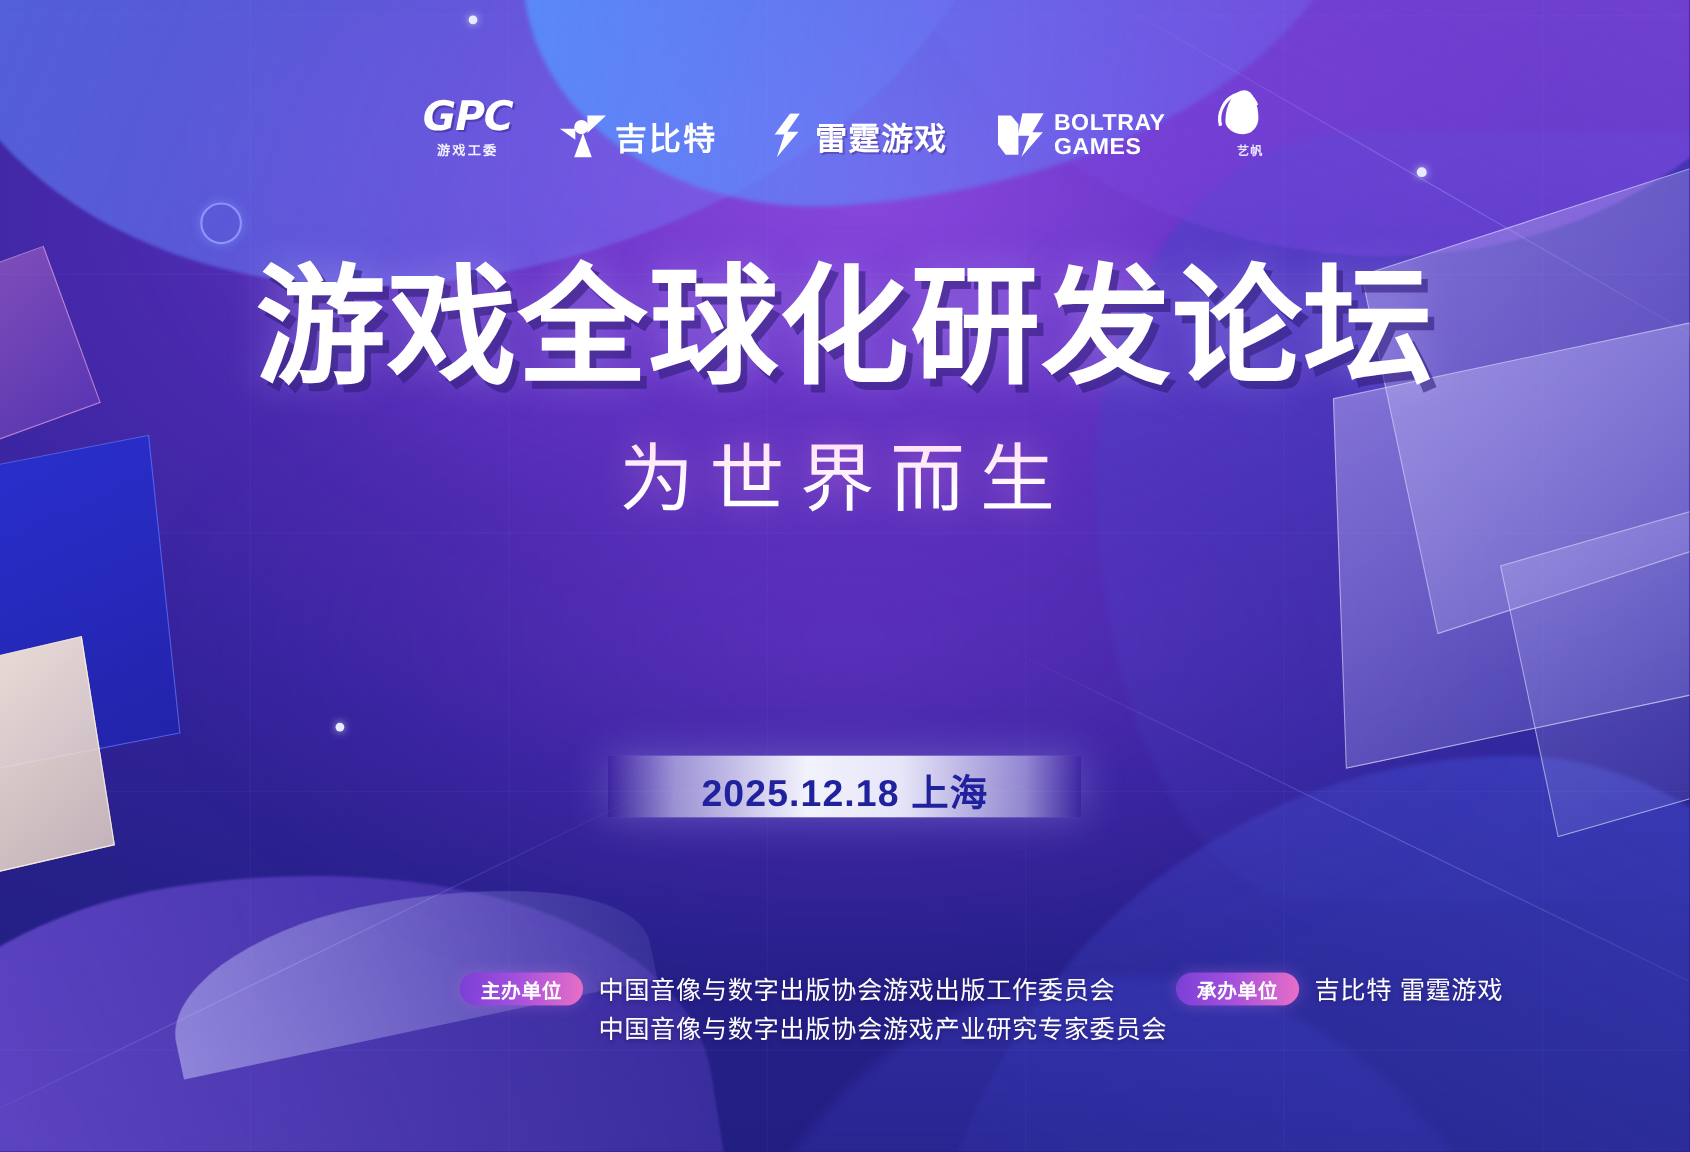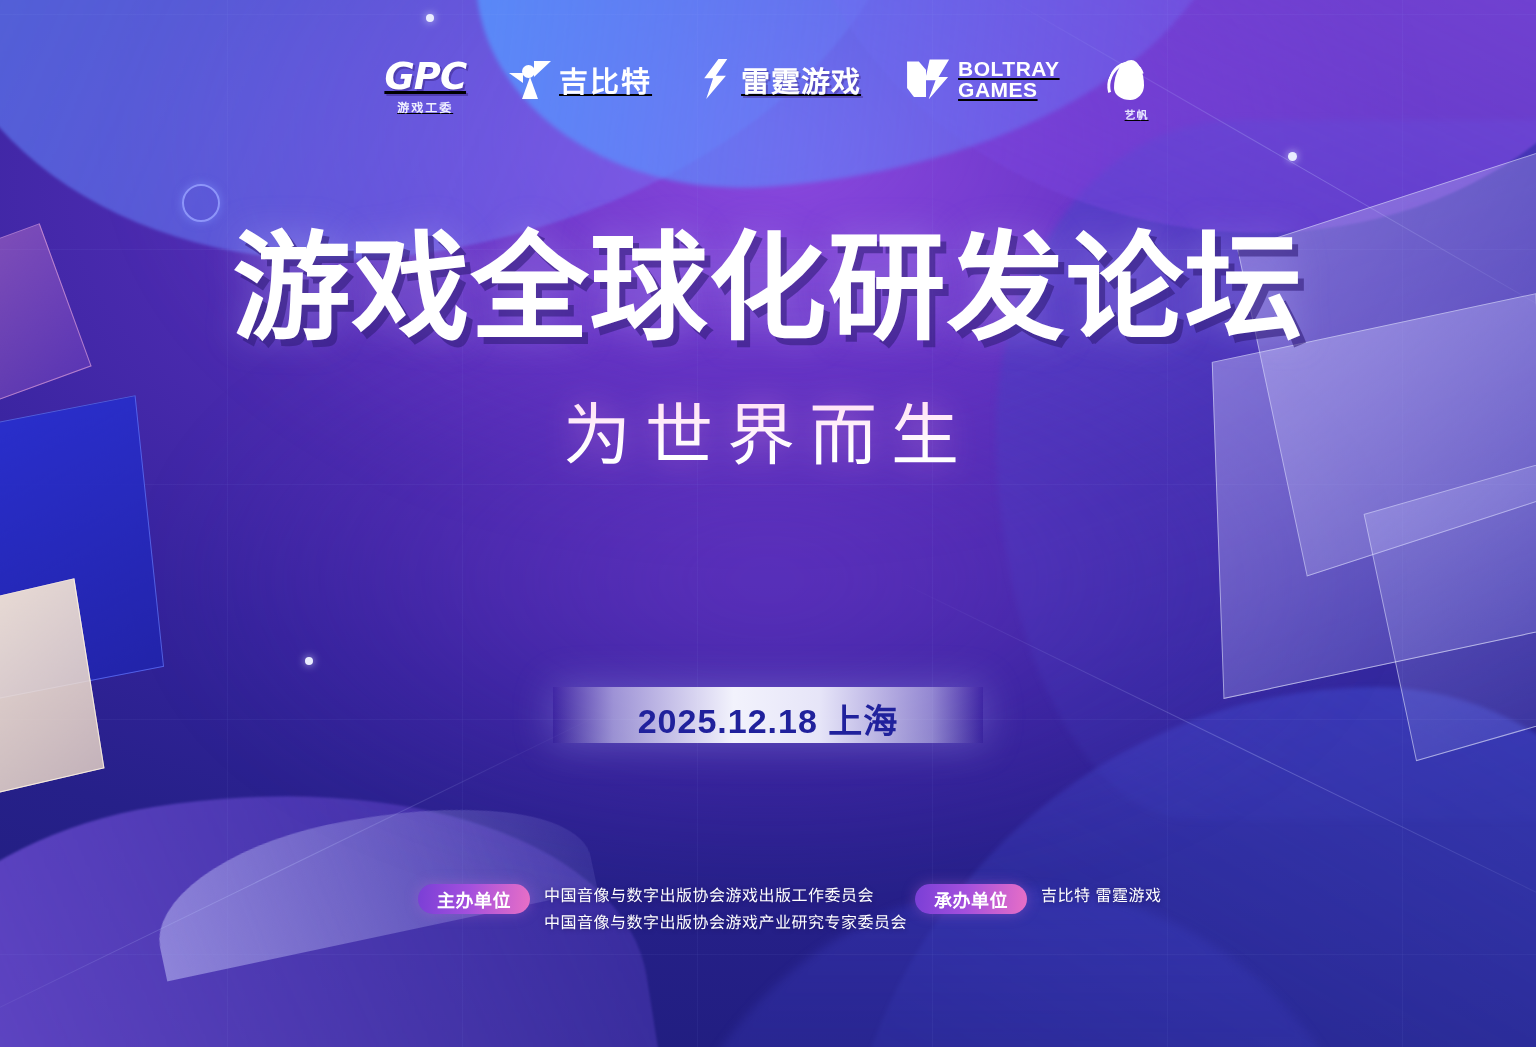--- a/index.html
+++ b/index.html
@@ -131,23 +131,22 @@
     transform:rotate(-20deg);
   }
 
   
   .dot{position:absolute;border-radius:50%;background:#e9ecff;box-shadow:0 0 8px rgba(220,228,255,.85);}
   .ring{position:absolute;border-radius:50%;border:2px solid rgba(150,160,255,.85);box-shadow:0 0 10px rgba(130,150,255,.55);}
 
   
   .logo-strip{
     position:absolute;left:0;right:0;top:58px;height:86px;
-    display:flex;align-items:flex-start;justify-content:center;gap:46px;
+    display:flex;align-items:flex-end;justify-content:center;gap:46px;
     z-index:6;
-    text-decoration:underline;
   }
   .logo{display:flex;align-items:center;gap:9px;color:#fff;}
 
   .gpc{display:flex;flex-direction:column;align-items:center;gap:3px;}
   .gpc-main{
     font-family:"DejaVu Sans",sans-serif;font-weight:bold;font-style:italic;
     font-size:37px;letter-spacing:-1px;color:#fff;line-height:1;
     text-shadow:2px 2px 0 rgba(60,40,140,.55);
   }
   .gpc-sub{font-size:12px;letter-spacing:2px;color:#f0f0ff;font-weight:bold;}
@@ -211,21 +210,20 @@
   .title-block{position:absolute;left:0;right:0;top:228px;text-align:center;z-index:6;}
   .kicker{
     font-size:63px;font-weight:bold;letter-spacing:1px;color:#fff;
     line-height:1.08;margin:0;
     text-shadow:4px 5px 0 rgba(52,30,120,.55), 0 0 26px rgba(200,190,255,.35);
   }
   .headline{
     font-size:118px;font-weight:bold;letter-spacing:1px;color:#fff;
     line-height:1.02;margin:10px 0 0 0;
     text-shadow:6px 7px 0 rgba(48,28,120,.58), 0 0 34px rgba(205,195,255,.34);
-    font-family:Liberation Mono, monospace;
   }
   .tagline{
     margin:22px 0 0 0;font-size:68px;font-weight:normal;letter-spacing:14px;
     background:linear-gradient(180deg,#ffd9f2 0%,#ffeaf8 38%,#ffffff 72%);
     -webkit-background-clip:text;background-clip:text;color:transparent;
     -webkit-text-fill-color:transparent;
     filter:drop-shadow(0 0 16px rgba(255,170,230,.40));
     font-family:"DejaVu Sans",sans-serif;
   }
 
@@ -257,21 +255,21 @@
   .f-badge{
     flex:0 0 auto;
     display:inline-flex;align-items:center;justify-content:center;
     width:112px;height:30px;border-radius:15px;
     background:linear-gradient(95deg,#7a3fd6 0%,#a34fdd 45%,#e86fc6 100%);
     color:#fff;font-size:18px;font-weight:bold;letter-spacing:.5px;
     box-shadow:0 0 14px rgba(200,110,220,.35);
   }
   .f-lines{display:flex;flex-direction:column;gap:5px;padding-top:1px;}
   .f-text{
-    font-size:16px;color:#ffffff;letter-spacing:.5px;line-height:1.35;white-space:nowrap;
+    font-size:23px;color:#ffffff;letter-spacing:.5px;line-height:1.35;white-space:nowrap;
     text-shadow:0 1px 4px rgba(30,20,90,.6);
   }
 </style>
 </head>
 <body>
 
 <div class="poster">
 
   <div class="bg">
     <div class="glow-top"></div>

